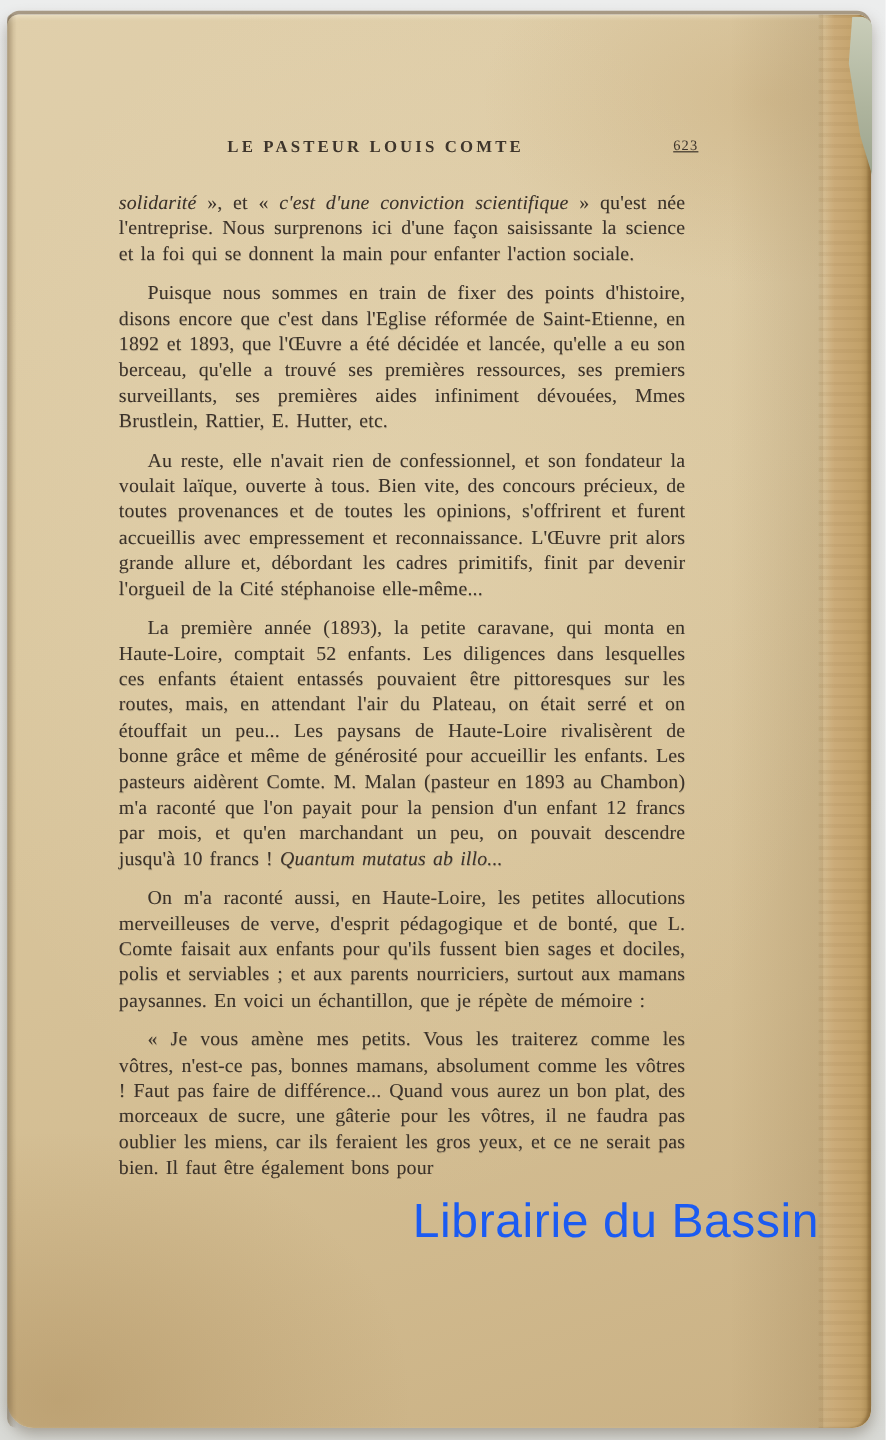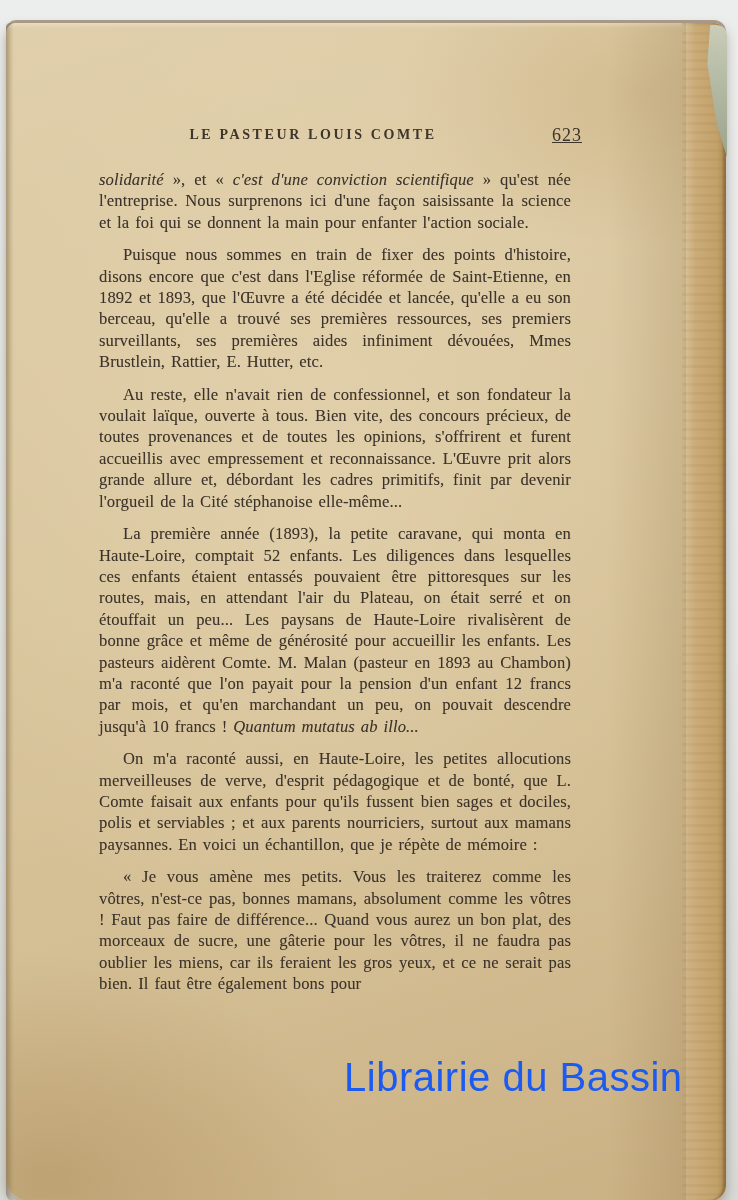--- a/index.html
+++ b/index.html
@@ -10,21 +10,21 @@
     overflow: hidden;
     font-family: "Liberation Serif", serif;
   }
   body {
     background: linear-gradient(180deg, #eceded 0%, #e6e7e5 55%, #d9dad6 100%);
     position: relative;
   }
   .page {
     position: absolute;
     left: 6px;
-    top: 23px;
+    top: 12px;
     width: 720px;
     height: 1178px;
     border-radius: 10px 12px 16px 22px;
     background:
       radial-gradient(ellipse 340px 220px at 88% 6%, rgba(186,152,96,0.30), rgba(186,152,96,0) 70%),
       radial-gradient(ellipse 420px 320px at 6% 98%, rgba(148,112,60,0.30), rgba(148,112,60,0) 70%),
       radial-gradient(ellipse 500px 700px at 45% 40%, rgba(236,222,190,0.35), rgba(236,222,190,0) 75%),
       linear-gradient(163deg, #e0cfab 0%, #dac79f 40%, #d3bd92 72%, #cab184 100%);
     box-shadow:
       0 -3px 0 rgba(118,92,56,0.55),
@@ -80,21 +80,21 @@
     left: 0; right: 44px;
     text-align: center;
     font-size: 14px;
     font-weight: 700;
     letter-spacing: 2.6px;
     color: #3e352b;
   }
   .page-number {
     position: absolute;
     right: 0; top: -2px;
-    font-size: 18px;
+    font-size: 12px;
     letter-spacing: 1px;
     color: #3e352b;
     text-decoration: underline;
   }
   .text-block {
     font-size: 16.5px;
     line-height: 21.4px;
     text-align: justify;
     letter-spacing: 0.15px;
     word-spacing: 1.6px;
@@ -110,21 +110,20 @@
   .watermark {
     position: absolute;
     left: 338px;
     top: 984px;
     z-index: 6;
     font-family: "Liberation Sans", sans-serif;
     font-size: 40px;
     font-weight: 400;
     white-space: nowrap;
     letter-spacing: 0.5px;
-    margin-top: 48px;
   }
 </style>
 </head>
 <body>
 
 <div class="page">
   <div class="left-page-edge"></div>
   <div class="fore-edge"></div>
   <div class="edge-shade"></div>
   <div class="corner-tape"></div>

